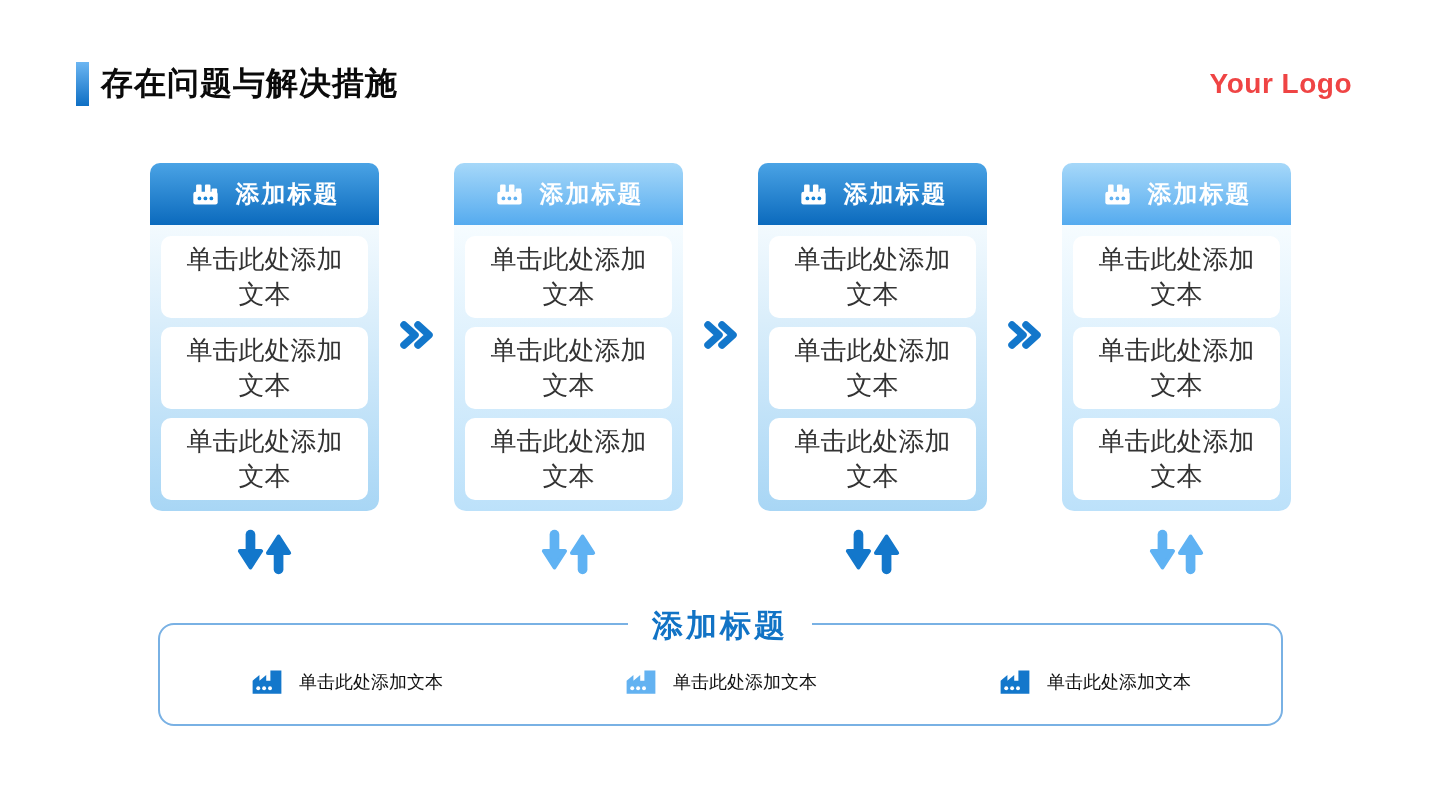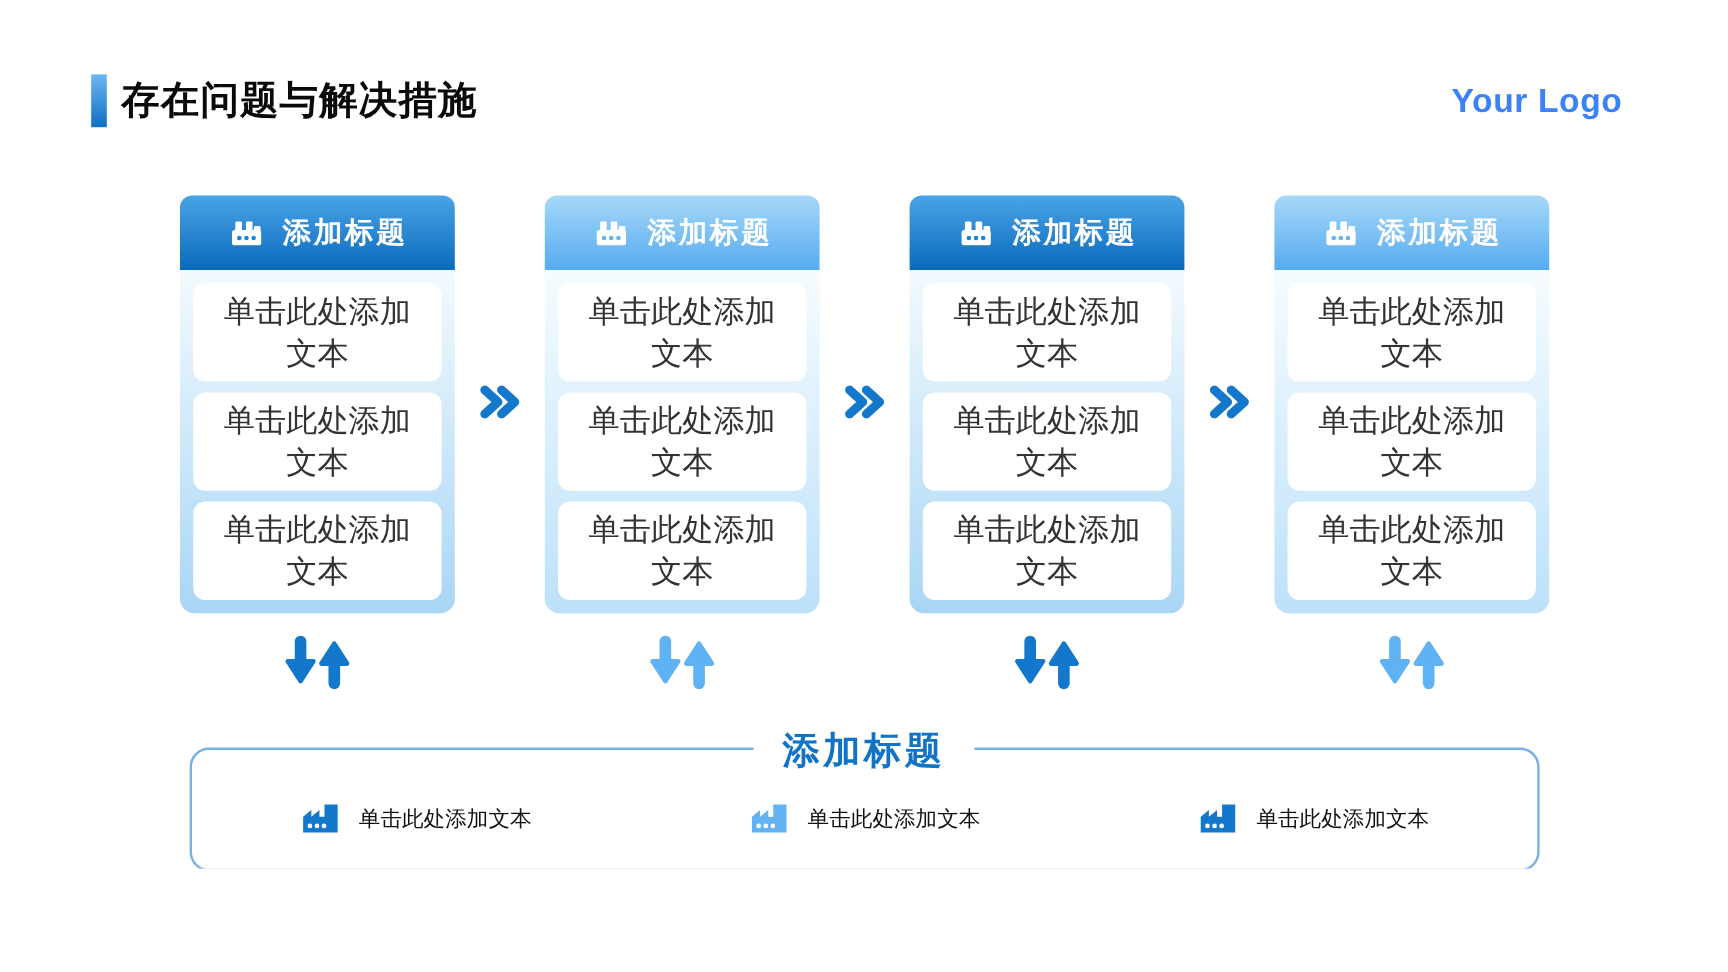--- a/index.html
+++ b/index.html
@@ -1,23 +1,23 @@
 <!DOCTYPE html>
 <html><head>
 <meta charset="utf-8">
 <style>
   html,body{margin:0;padding:0;background:#fff;}
   body{font-family:"Liberation Sans","DejaVu Sans",sans-serif;}
-  .slide{position:relative;width:1440px;height:724px;background:#ffffff;overflow:hidden;}
+  .slide{position:relative;width:1440px;height:810px;background:#ffffff;overflow:hidden;}
 
   
   .title-row{position:absolute;left:76px;top:62px;display:flex;align-items:center;}
   .title-bar{width:13px;height:44px;background:linear-gradient(180deg,#6cb6f2,#0e6fc4);margin-right:12px;}
   .page-title{margin:0;font-size:32px;font-weight:800;color:#0a0a0a;letter-spacing:1px;}
-  .logo{position:absolute;right:88px;top:68px;font-size:28px;font-weight:800;color:#3b82f6;letter-spacing:0.5px;}
+  .logo{position:absolute;right:88px;top:68px;font-size:28px;font-weight:800;color:#ef4444;letter-spacing:0.5px;}
 
   
   .grid{position:absolute;left:150px;width:1141px;display:grid;grid-template-columns:229px 75px 229px 75px 229px 75px 229px;}
   .cols-row{top:163px;}
   .arrows-row{top:526px;height:52px;}
 
   .col{border-radius:10px 10px 12px 12px;}
   .col-header{height:62px;display:flex;align-items:center;justify-content:center;gap:15px;border-radius:10px 10px 0 0;color:#fff;font-size:24px;font-weight:800;letter-spacing:2px;}
   .col-dark .col-header{background:linear-gradient(180deg,#4aa3e5,#0b6abd);}
   .col-light .col-header{background:linear-gradient(180deg,#a6d8f9,#55abef);}

